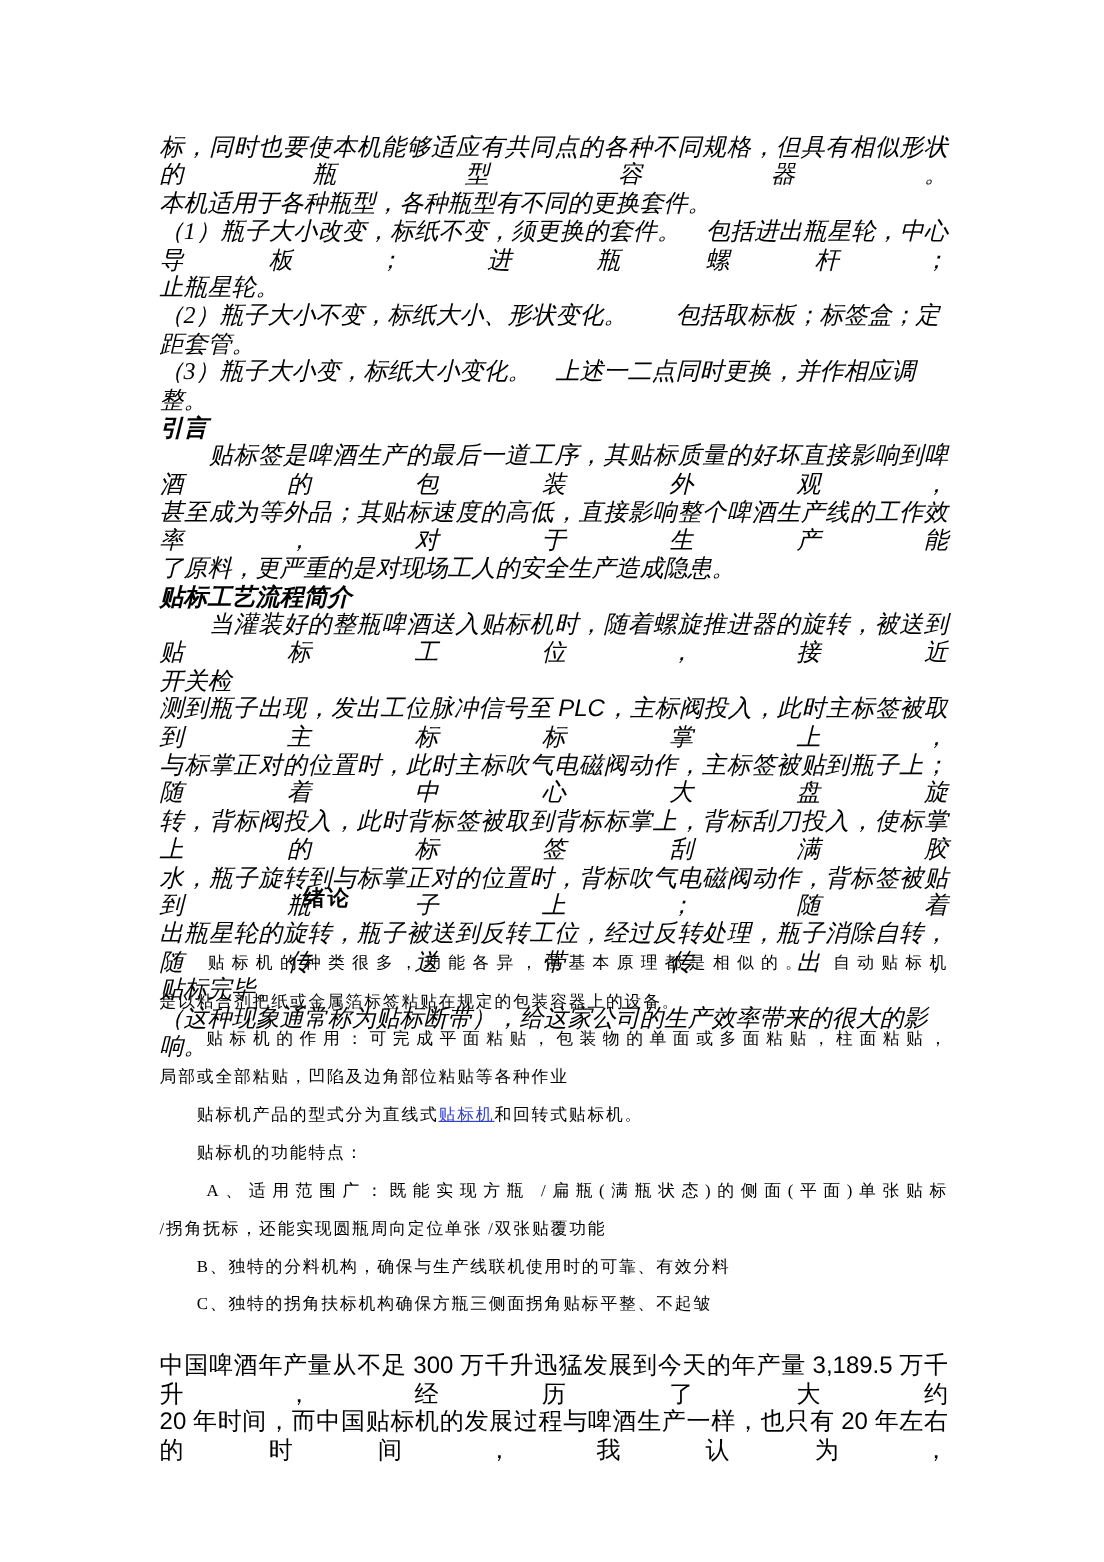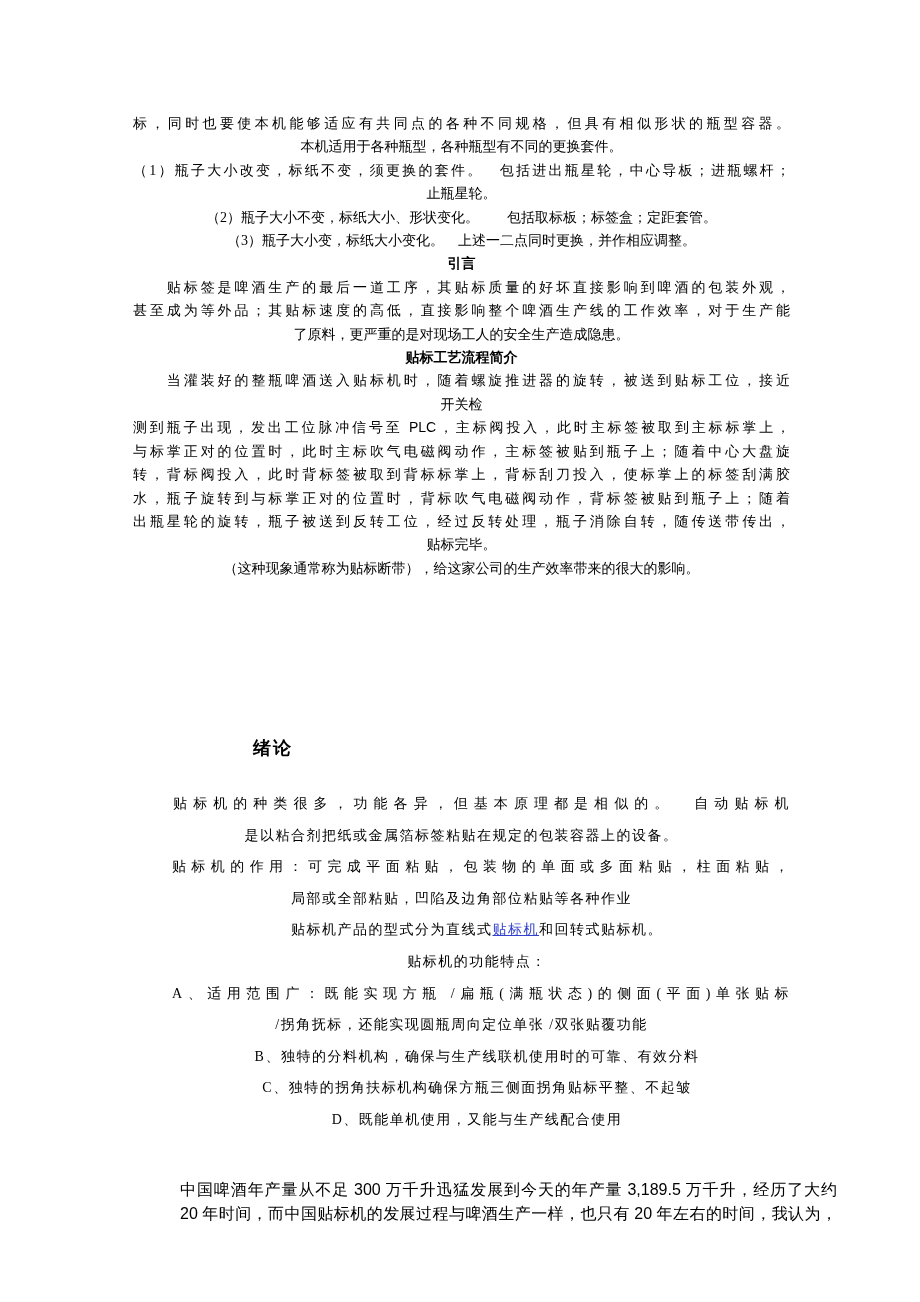--- a/index.html
+++ b/index.html
@@ -8,27 +8,27 @@
     background:#ffffff;
     color:#000000;
     font-family:"Liberation Serif","DejaVu Serif",serif;
     overflow:hidden;
   }
   .page { position:relative; width:920px; height:1302px; background:#ffffff; }
 
   .col { position:absolute; left:133px; width:657px; }
 
   
-  .block-a { top:112px; font-size:14px; line-height:23.4px; }
+  .block-a { top:112px; font-size:20px; line-height:23.4px;font-style:italic; }
   
-  .block-c { top:1178px; font-size:16px; line-height:23.6px;margin-left:47px; }
+  .block-c { top:1127px; font-size:20px; line-height:23.6px; }
   
   .block-b { top:788px; font-size:14px; line-height:31.6px; letter-spacing:1.5px; }
 
-  .ln { white-space:pre-wrap;text-align:center; }
+  .ln { white-space:pre-wrap; }
   .just { text-align:justify; text-align-last:justify; }
   .bold { font-weight:bold; }
 
   
   .h-xulun {
     position:absolute; left:253px; top:731px;
     font-size:18px; font-weight:bold; line-height:34px;
     letter-spacing:2px;
   }
 
@@ -73,21 +73,20 @@
     <div class="ln just">　　贴标机的种类很多，功能各异，但基本原理都是相似的。　自动贴标机</div>
     <div class="ln">是以粘合剂把纸或金属箔标签粘贴在规定的包装容器上的设备。</div>
     <div class="ln just">　　贴标机的作用：可完成平面粘贴，包装物的单面或多面粘贴，柱面粘贴，</div>
     <div class="ln">局部或全部粘贴，凹陷及边角部位粘贴等各种作业</div>
     <div class="ln"><span>　　贴标机产品的型式分为直线式</span><a class="hlink" href="#">贴标机</a><span>和回转式贴标机。</span></div>
     <div class="ln">　　贴标机的功能特点：</div>
     <div class="ln just">　　A、适用范围广：既能实现方瓶 /扁瓶(满瓶状态)的侧面(平面)单张贴标</div>
     <div class="ln">/拐角抚标，还能实现圆瓶周向定位单张 /双张贴覆功能</div>
     <div class="ln">　　B、独特的分料机构，确保与生产线联机使用时的可靠、有效分料</div>
     <div class="ln">　　C、独特的拐角扶标机构确保方瓶三侧面拐角贴标平整、不起皱</div>
-    <div class="ln">　　D、既能单机使用，又能与生产线配合使用</div>
   </div>
 
   <div class="col block-c">
     <div class="ln just"><span>中国啤酒年产量从不足 </span><span class="latin">300</span><span> 万千升迅猛发展到今天的年产量 </span><span class="latin">3,189.5</span><span> 万千升，经历了大约</span></div>
     <div class="ln just"><span class="latin">20</span><span> 年时间，而中国贴标机的发展过程与啤酒生产一样，也只有 </span><span class="latin">20</span><span> 年左右的时间，我认为，</span></div>
   </div>
 
 </div>
 
 </body></html>

